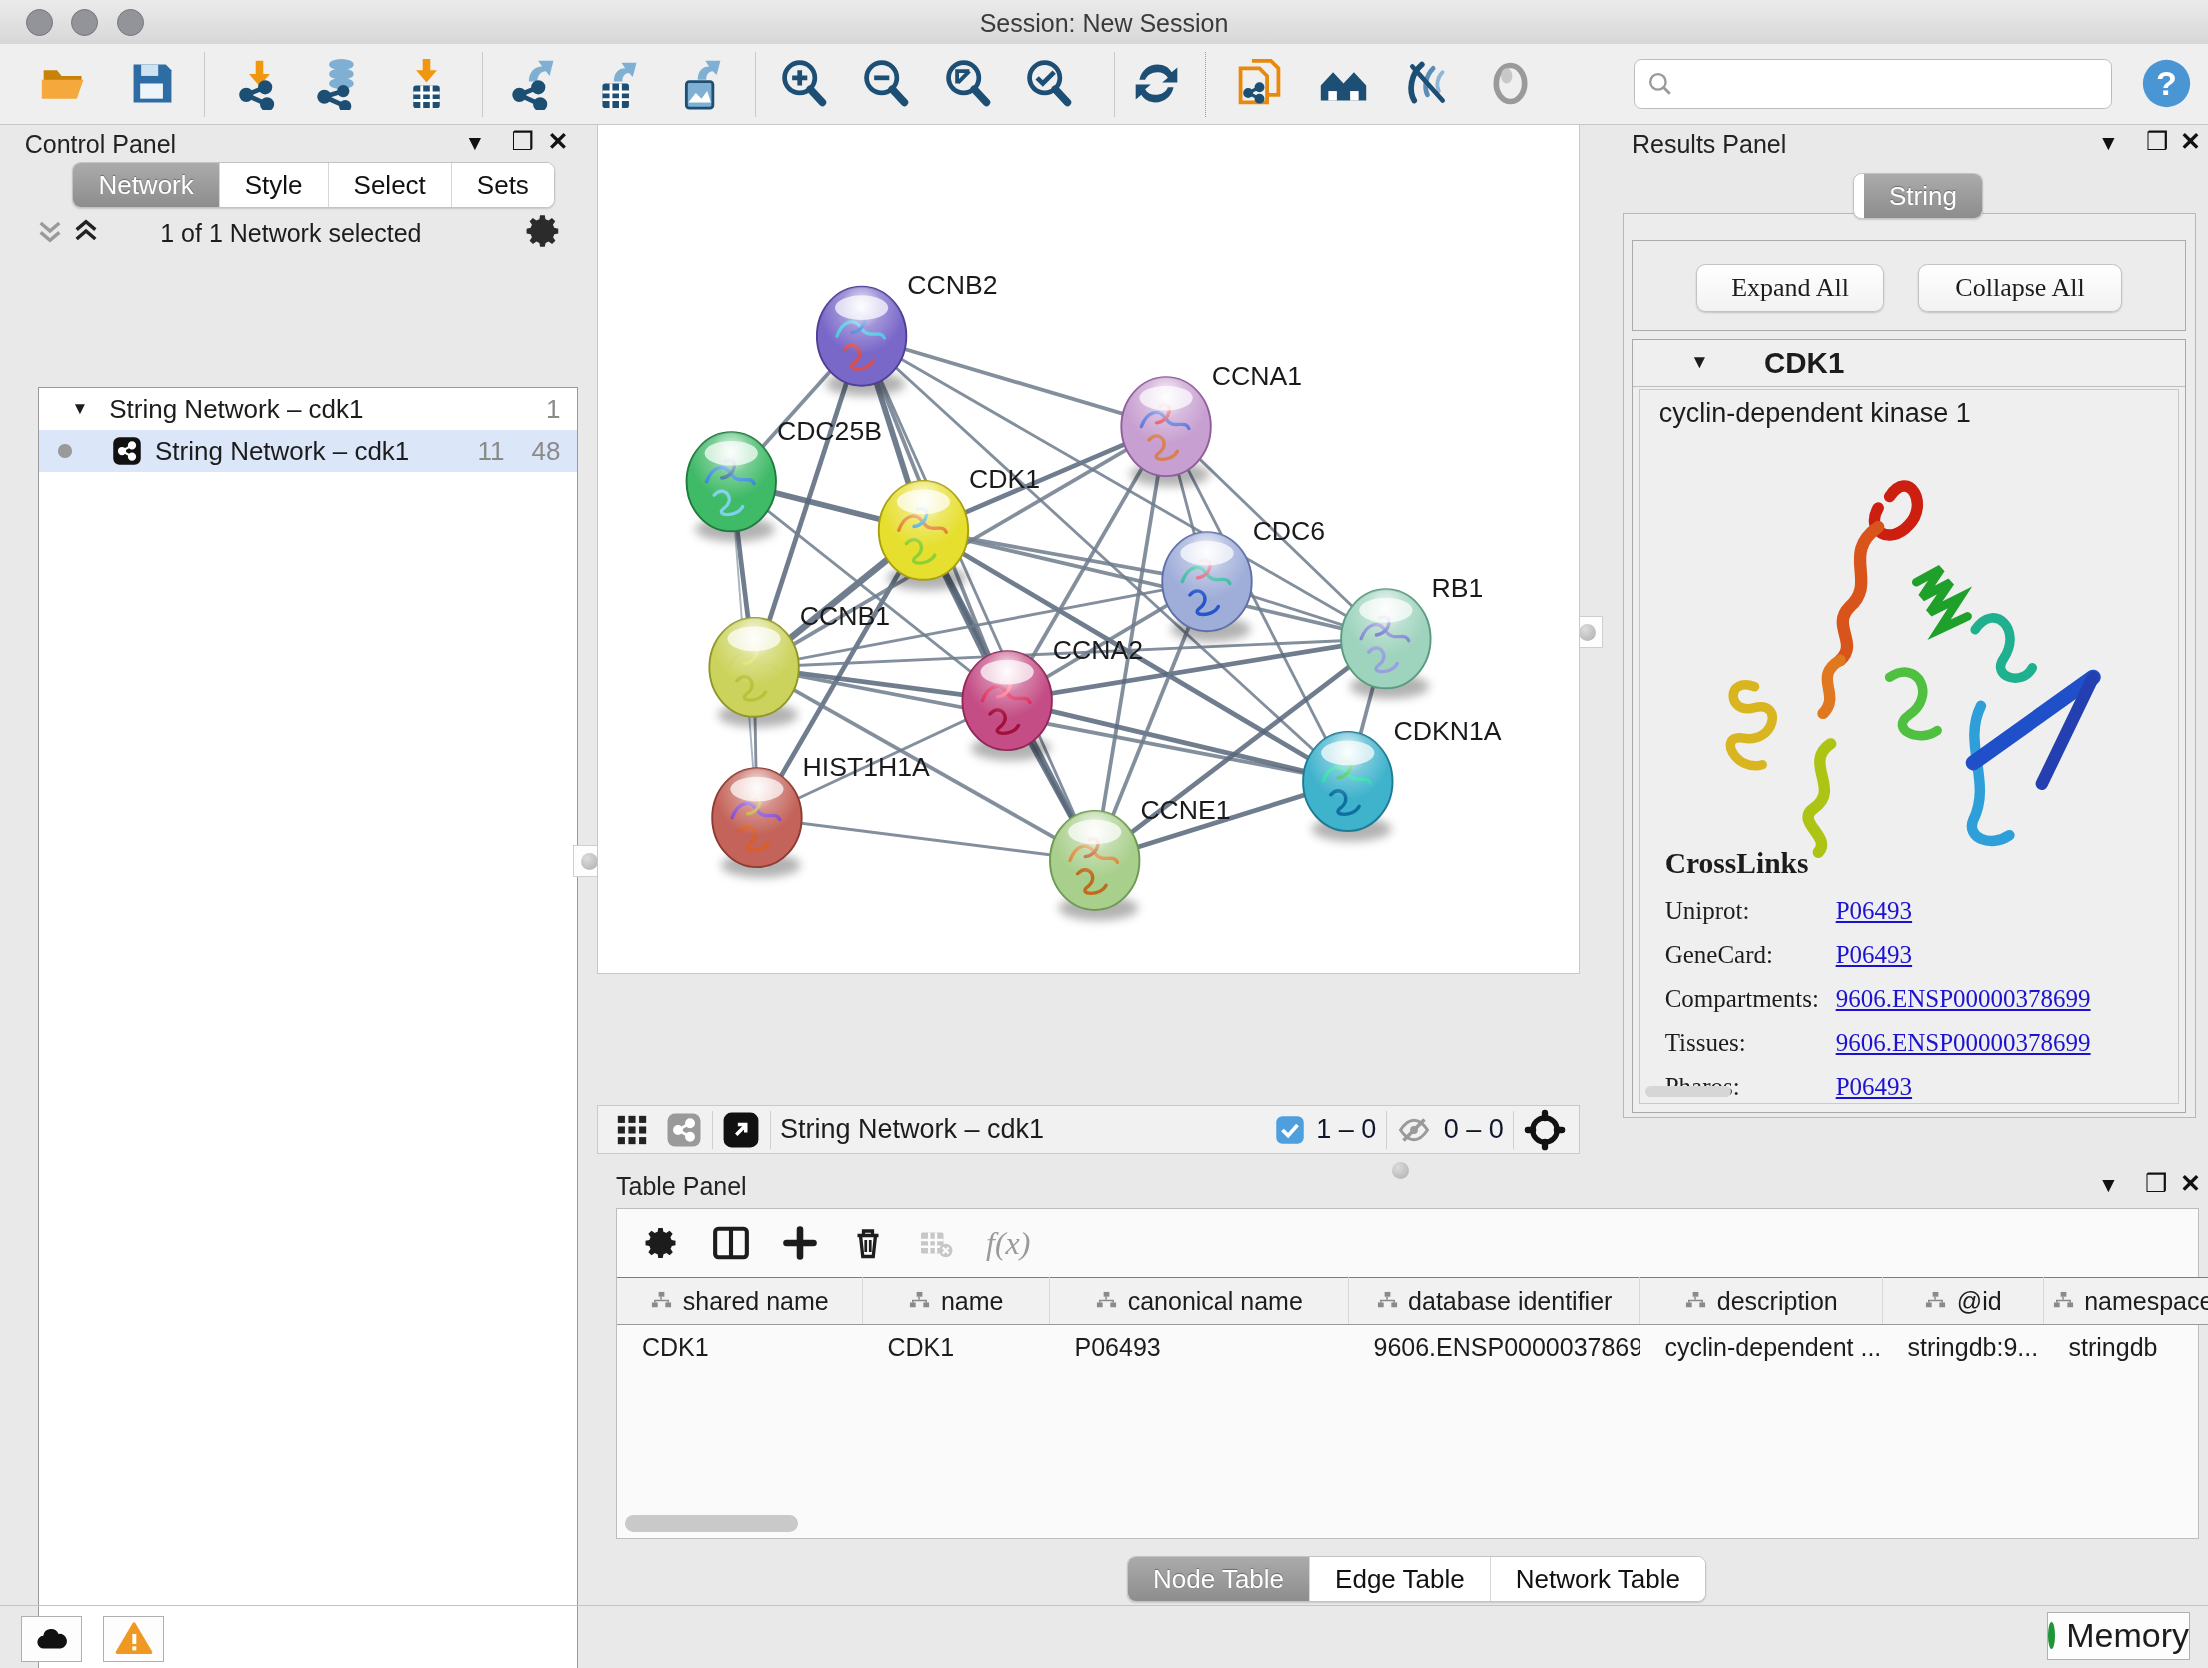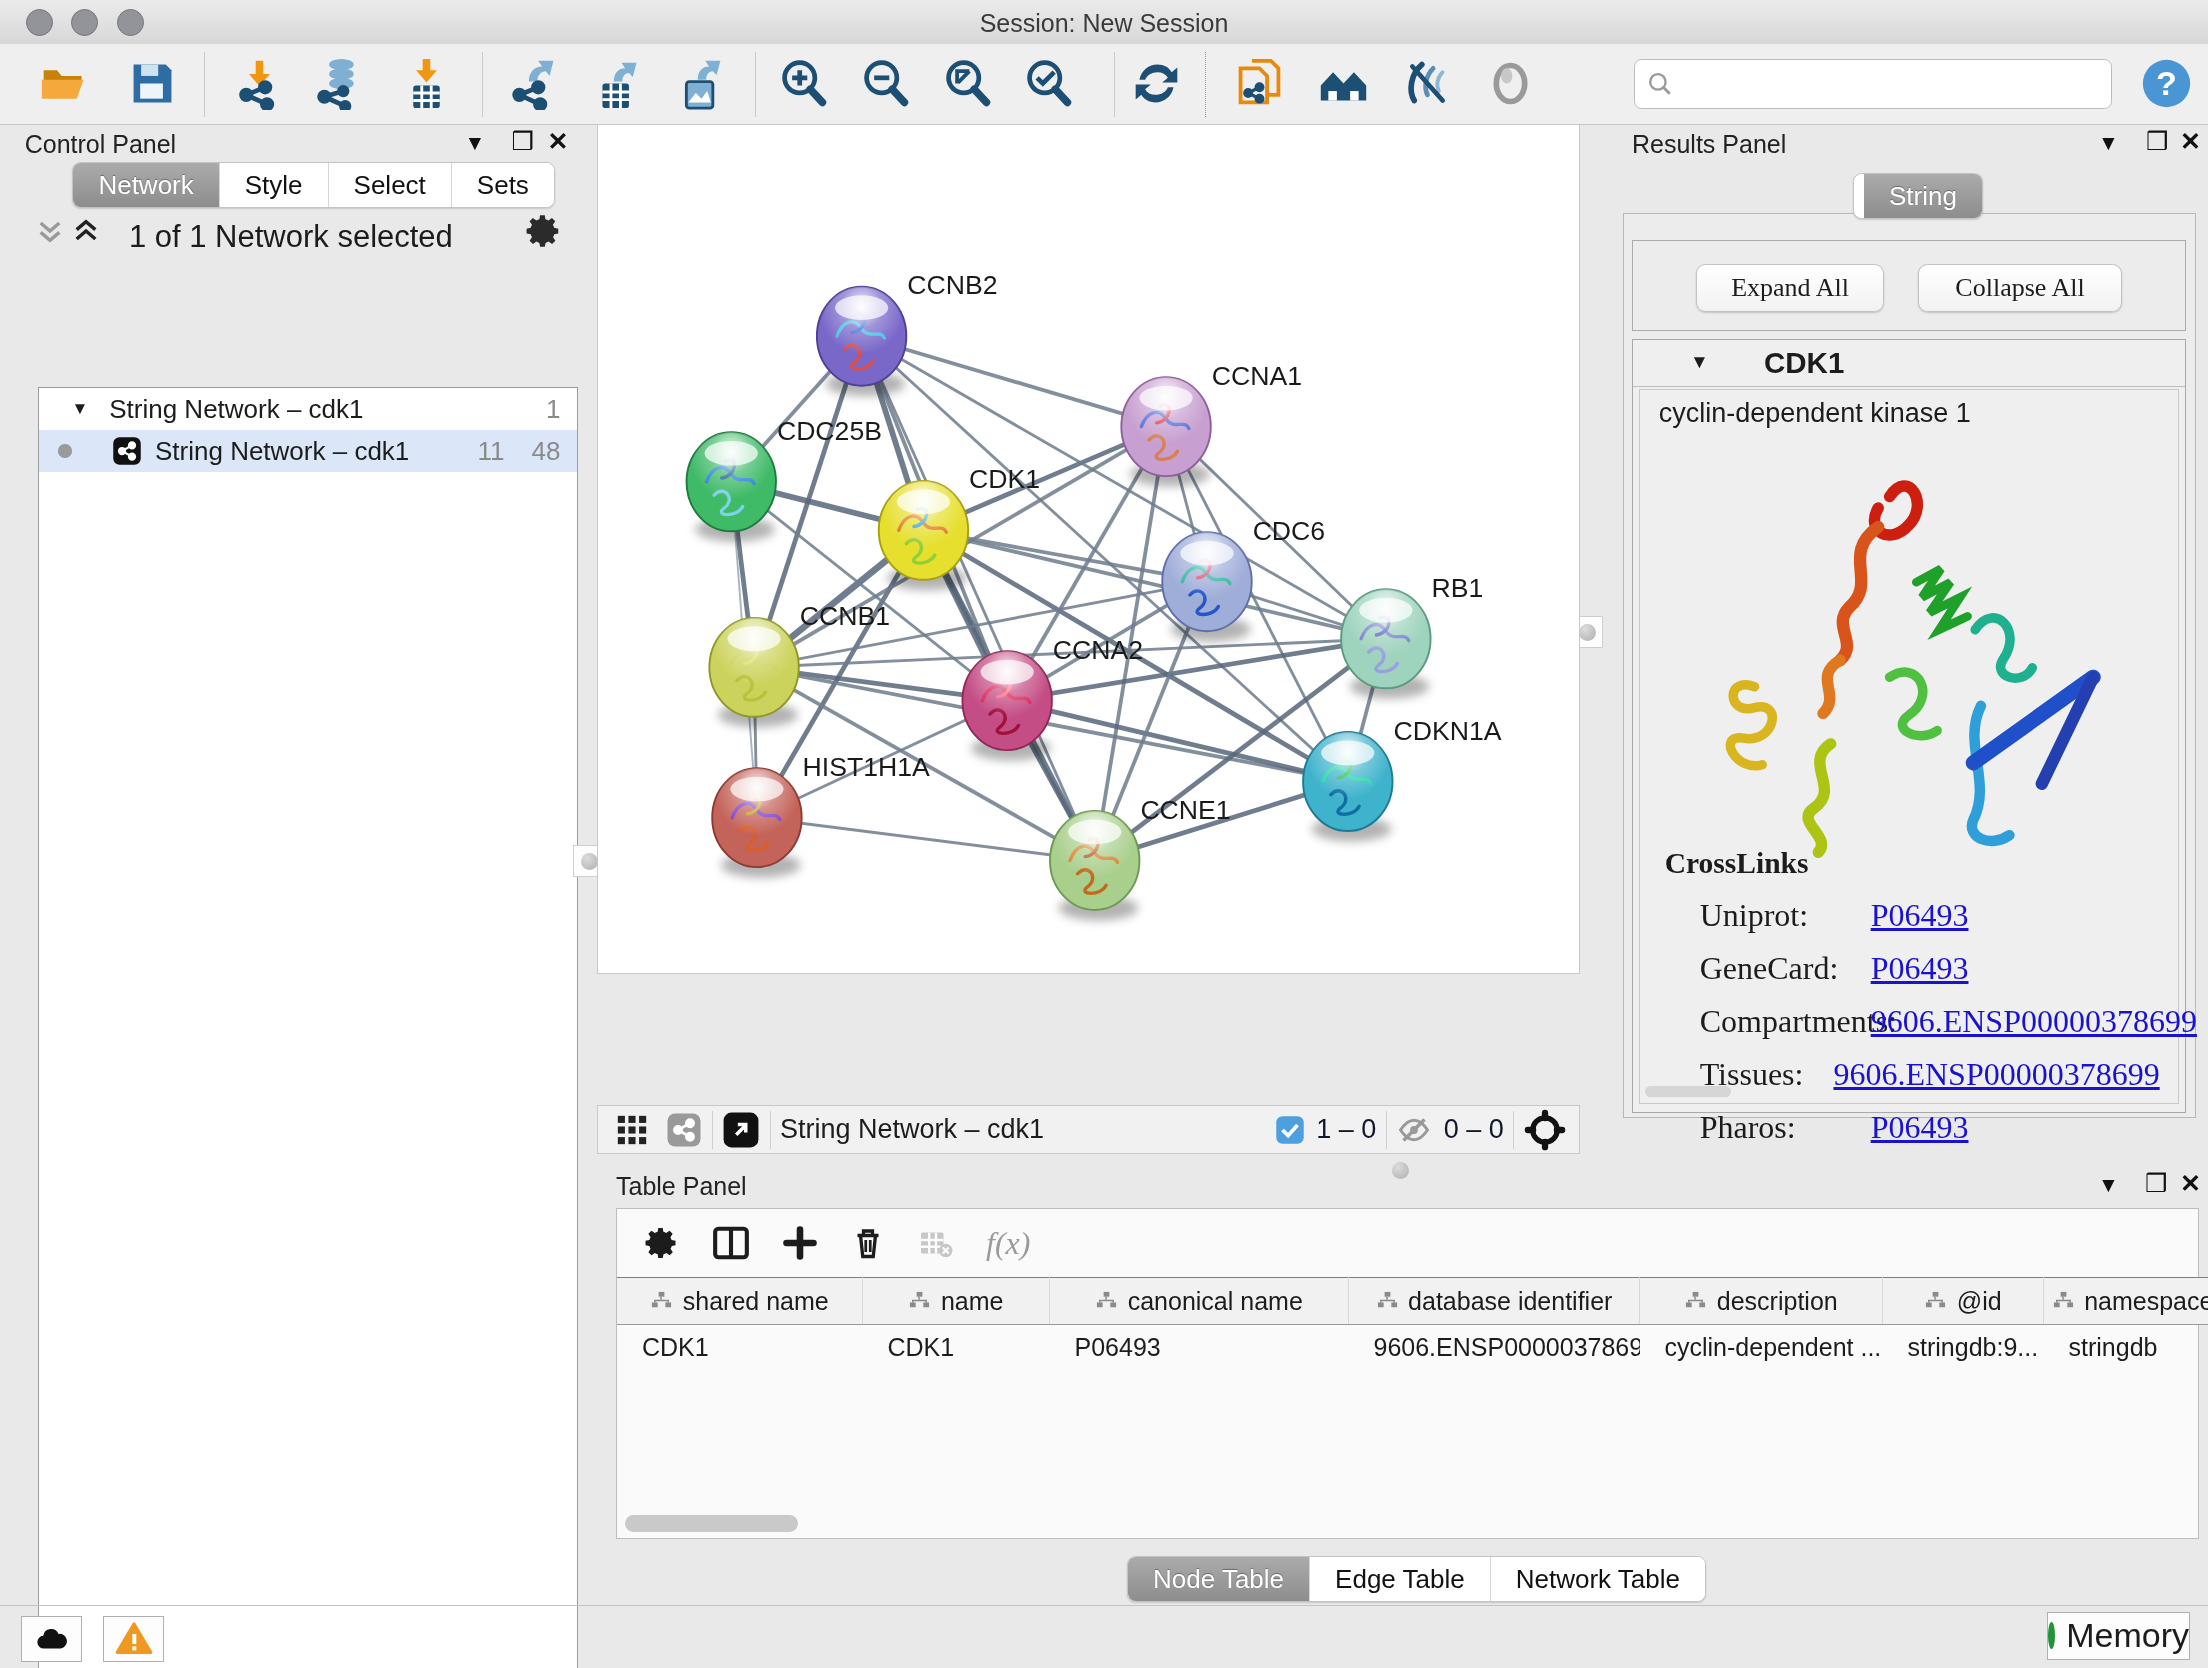--- a/index.html
+++ b/index.html
@@ -40,21 +40,21 @@
   
   #res-outer{left:1623px;top:213px;width:573px;height:905px;background:#ececec;border:1.9px solid #b8b8b8;box-sizing:border-box;}
   #res-tab{left:1853px;top:173px;z-index:3;padding-left:10px;}
   #res-btnbox{left:1632px;top:240px;width:554px;height:91px;border:1px solid #ababab;box-sizing:border-box;font-family:Liberation Serif, serif;}
   .white-btn{background:linear-gradient(#ffffff,#f2f2f2);border:1px solid #c2c2c2;border-radius:9.5px;
       font-size:26px;display:flex;align-items:center;justify-content:center;cursor:pointer;box-shadow:0 1px 1.9px rgba(0,0,0,.18);}
   #cdk-card{left:1632px;top:339px;width:554px;height:774px;border:1px solid #a8a8a8;background:#efefef;box-sizing:border-box;}
   #cdk-inner{position:absolute;left:5.7px;top:49px;width:540px;height:715px;border:1px solid #c9c9c9;box-sizing:border-box;}
   .serif{font-family:"Liberation Serif",serif;}
   .xlink{color:#1a12d0;text-decoration:underline;cursor:pointer;}
-  .xl-row{display:flex;font-size:32px;margin-bottom:16px;margin-left:35px;}
+  .xl-row{display:flex;font-size:25px;margin-bottom:16px;}
   .xl-label{width:171px;}
   
   #tbl-container{left:616px;top:1208px;width:1583px;height:331px;background:#fafafa;border:1px solid #bdbdbd;box-sizing:border-box;}
   #data-table{border-collapse:collapse;table-layout:fixed;width:1583px;font-size:25px;}
   #data-table th{height:44px;background:#f1f1f1;border-top:1.9px solid #7d7d7d;border-bottom:1.9px solid #9a9a9a;
       border-right:1px solid #d8d8d8;font-weight:normal;overflow:hidden;white-space:nowrap;}
   #data-table td{height:42px;padding-left:25px;white-space:nowrap;overflow:hidden;border:none;}
   .th-inner{display:flex;align-items:center;justify-content:center;gap:9.5px;overflow:hidden;}
   #hscroll{position:absolute;left:7.6px;bottom:5.7px;width:173px;height:17px;background:#c9c9c9;border-radius:8.6px;cursor:pointer;}
   
@@ -255,21 +255,21 @@
       <div class="tab">Select</div>
       <div class="tab">Sets</div>
     </div>
 
   <svg class="abs" style="left:23px;top:91px" width="32" height="32" viewBox="0 0 24 24">
       <path d="M5 6l7 6 7-6M5 13l7 6 7-6" stroke="#9a9a9a" stroke-width="2.6" fill="none"></path>
     </svg>
   <svg class="abs" style="left:59px;top:91px" width="32" height="32" viewBox="0 0 24 24">
       <path d="M5 18l7-6 7 6M5 11l7-6 7 6" stroke="#222" stroke-width="2.6" fill="none"></path>
     </svg>
-  <span class="abs" style="left:0;top:95px;width:100%;text-align:center;font-size:31px">1 of 1 Network selected</span>
+  <span class="abs" style="left:0;top:95px;width:100%;text-align:center;font-size:25px">1 of 1 Network selected</span>
   <svg class="abs" style="left:514px;top:88px" width="38" height="38" viewBox="0 0 24 24">
       <path fill="#2b2b2b" d="M12 8.5A3.5 3.5 0 1 0 12 15.5 3.5 3.5 0 0 0 12 8.5zm9 5v-3l-2.6-.5a6.7 6.7 0 0 0-.8-1.9l1.5-2.2-2.1-2.1-2.2 1.5c-.6-.35-1.2-.6-1.9-.8L12.5 2h-3l-.4 2.5c-.7.2-1.3.45-1.9.8L5 3.8 2.9 5.9l1.5 2.2c-.35.6-.6 1.2-.8 1.9L1 10.5v3l2.6.5c.2.7.45 1.3.8 1.9l-1.5 2.2 2.1 2.1 2.2-1.5c.6.35 1.2.6 1.9.8l.4 2.5h3l.5-2.5c.7-.2 1.3-.45 1.9-.8l2.2 1.5 2.1-2.1-1.5-2.2c.35-.6.6-1.2.8-1.9z"></path>
     </svg>
 
   <div id="tree-box" class="abs">
     <div class="tree-row">
       <span style="margin-left:32px;font-size:17px">▼</span>
       <span style="margin-left:21px">String Network – cdk1</span>
       <span class="count" style="margin-left:auto;margin-right:17px">1</span>
     </div>

